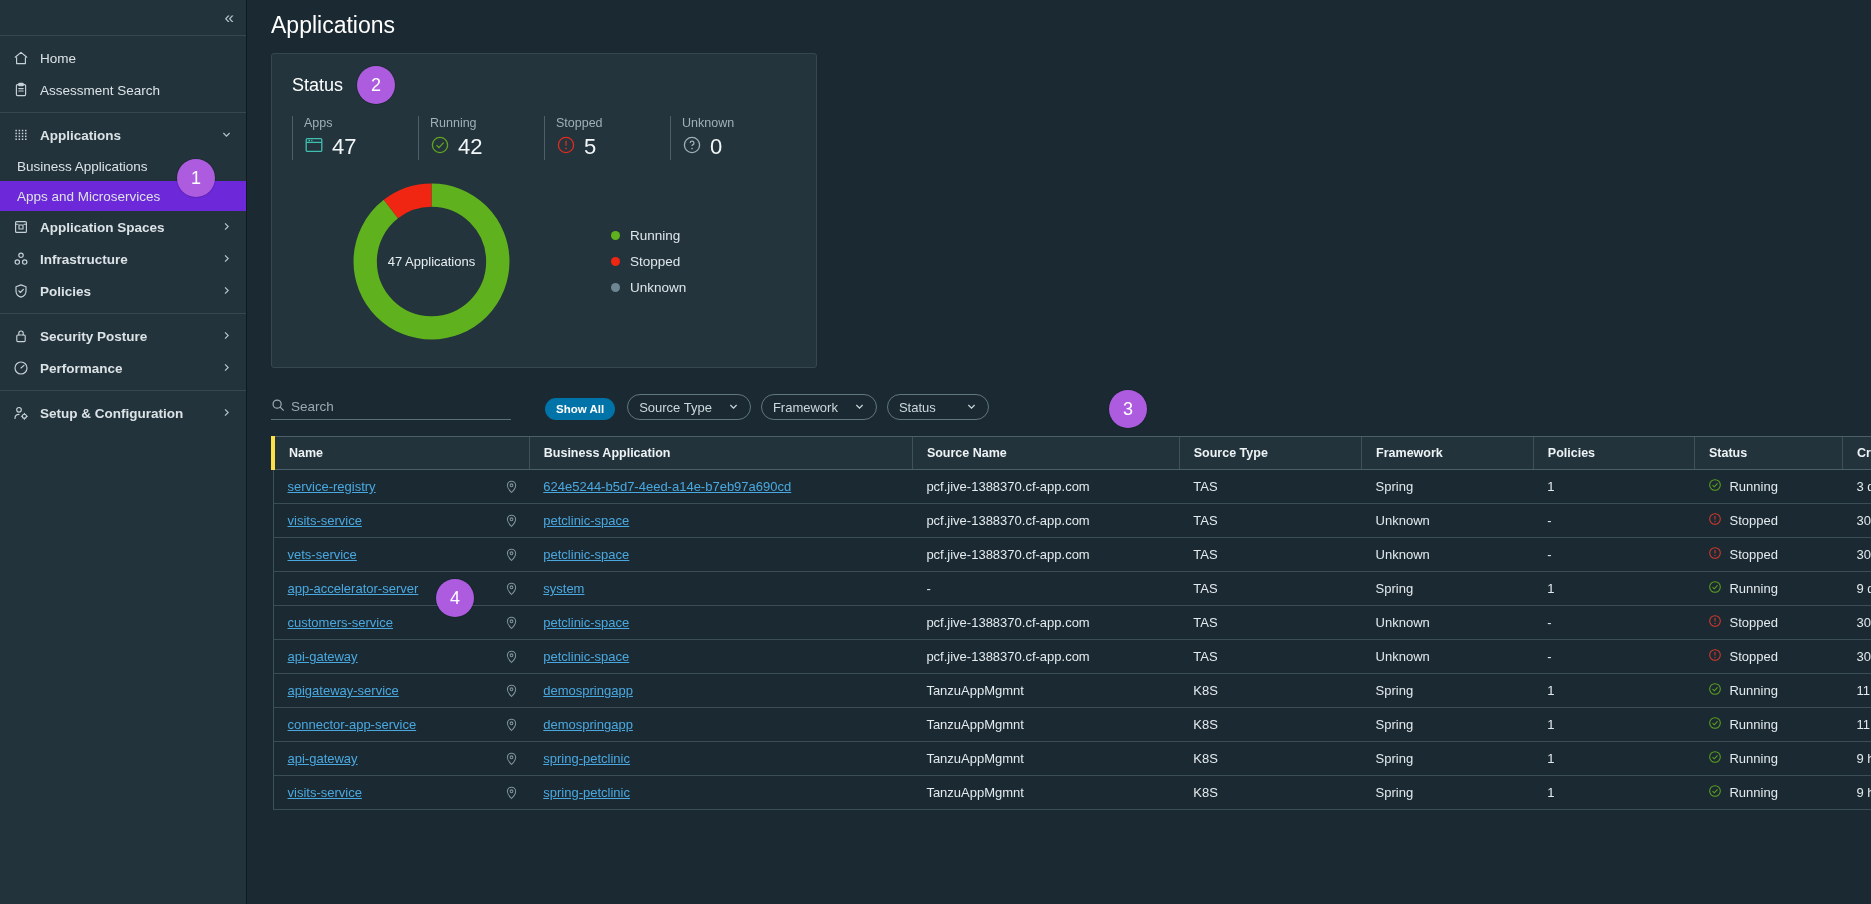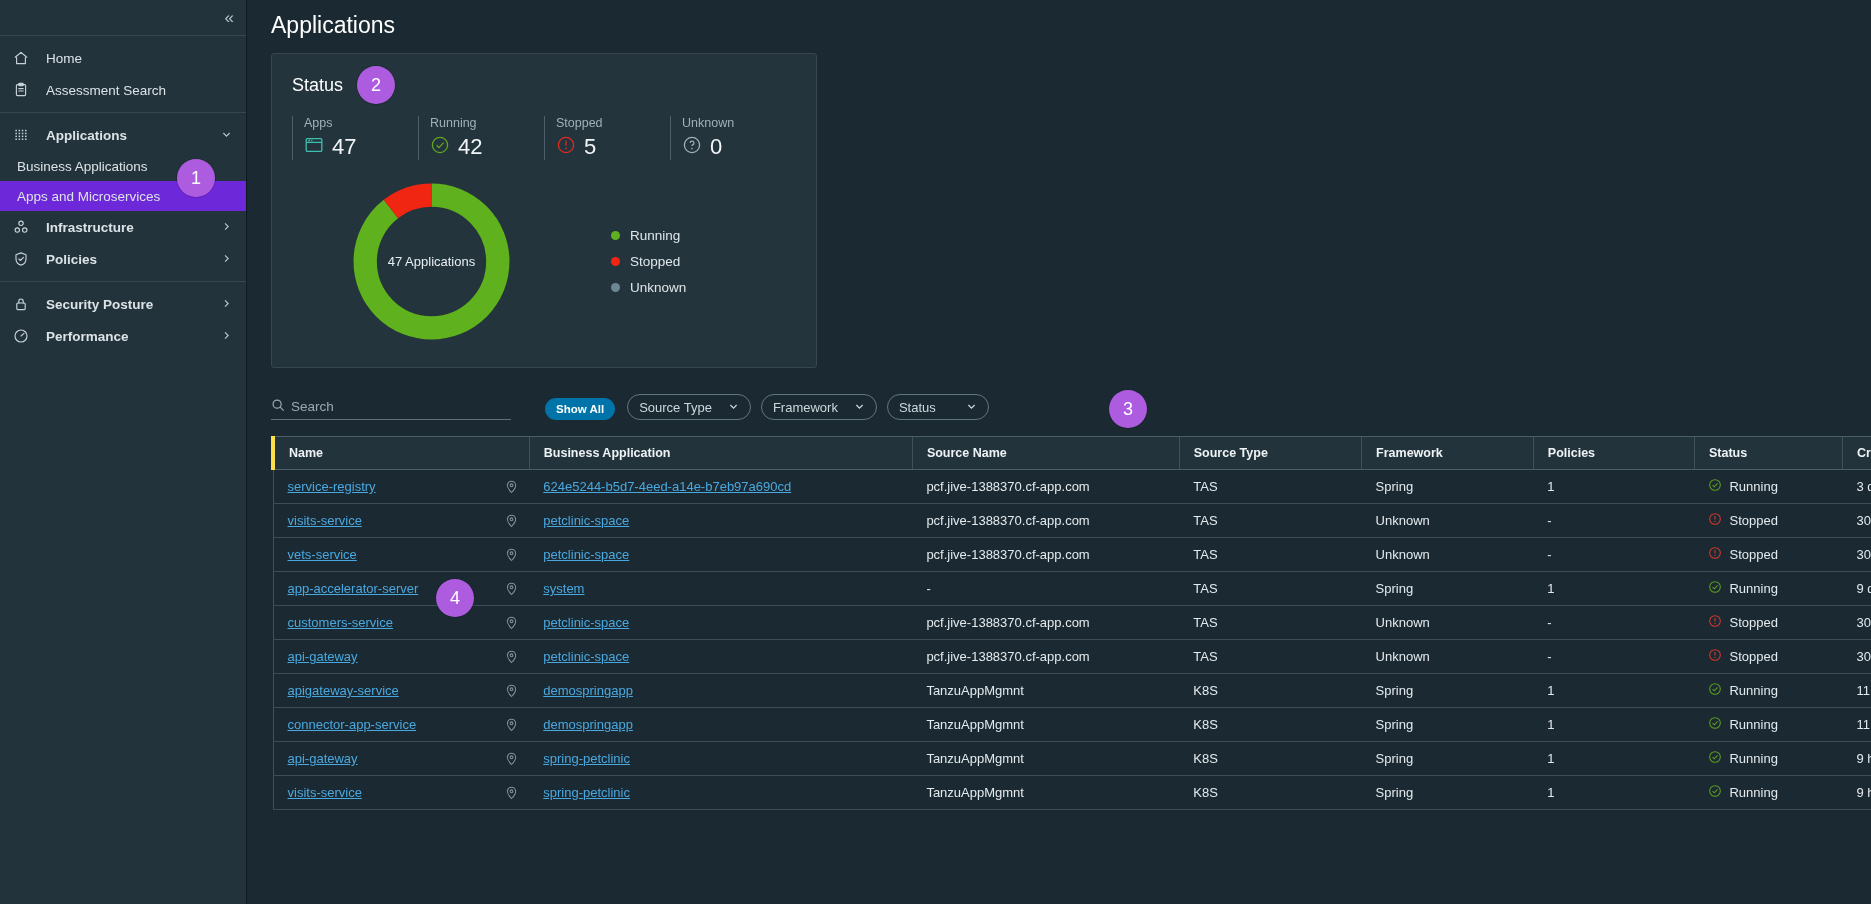--- a/index.html
+++ b/index.html
@@ -25,21 +25,21 @@
     justify-content: flex-end; padding-right: 14px;
     border-bottom: 1px solid #36474f;
   }
   .collapse-btn {
     color: #b7c4cb; font-size: 17px; line-height: 1; cursor: pointer;
     letter-spacing: -2px;
   }
   .sb-group { padding: 6px 0; }
   .sb-group + .sb-group { border-top: 1px solid #36474f; }
   .sb-item {
-    display: flex; align-items: center; gap: 17px;
+    display: flex; align-items: center; gap: 11px;
     height: 32px; padding: 0 14px 0 13px;
     color: #dce3e7; font-size: 13.5px; cursor: pointer;
     position: relative;
   }
   .sb-item .ico { width: 16px; height: 16px; flex: 0 0 16px; display: flex; align-items: center; justify-content: center; }
   .sb-item .ico svg { display: block; }
   .sb-item .lbl { flex: 1; white-space: nowrap; }
   .sb-item.bold .lbl { font-weight: bold; }
   .sb-item .caret { color: #b7c4cb; font-size: 11px; flex: 0 0 auto; }
   .sb-sub {
@@ -207,20 +207,34 @@
           </div>
           <div class="sb-sub">
             <span>Business Applications</span>
           </div>
           <div class="sb-sub active">
             <span>Apps and Microservices</span>
           </div>
           <div class="sb-item bold">
             <span class="ico">
               <svg width="16" height="16" viewBox="0 0 16 16" fill="none" stroke="#c7d2d8" stroke-width="1.15" stroke-linecap="round" stroke-linejoin="round">
+                <rect x="2.6" y="2.6" width="10.8" height="10.8" rx="1"></rect>
+                <rect x="6" y="6" width="4" height="4"></rect>
+                <line x1="2.6" y1="5.2" x2="5" y2="5.2"></line>
+                <line x1="11" y1="5.2" x2="13.4" y2="5.2"></line>
+              </svg>
+            </span>
+            <span class="lbl">Application Spaces</span>
+            <span class="caret"><svg width="11" height="11" viewBox="0 0 12 12" fill="none" stroke="#b7c4cb" stroke-width="1.3">
+                <path d="M4.4 2.6 7.8 6l-3.4 3.4"></path>
+              </svg></span>
+          </div>
+          <div class="sb-item bold">
+            <span class="ico">
+              <svg width="16" height="16" viewBox="0 0 16 16" fill="none" stroke="#c7d2d8" stroke-width="1.15" stroke-linecap="round" stroke-linejoin="round">
                 <circle cx="8" cy="4.3" r="2.2"></circle>
                 <circle cx="4.3" cy="11" r="2.2"></circle>
                 <circle cx="11.7" cy="11" r="2.2"></circle>
               </svg>
             </span>
             <span class="lbl">Infrastructure</span>
             <span class="caret"><svg width="11" height="11" viewBox="0 0 12 12" fill="none" stroke="#b7c4cb" stroke-width="1.3">
                 <path d="M4.4 2.6 7.8 6l-3.4 3.4"></path>
               </svg></span>
           </div>
@@ -251,20 +265,39 @@
               </svg></span>
           </div>
           <div class="sb-item bold">
             <span class="ico">
               <svg width="16" height="16" viewBox="0 0 16 16" fill="none" stroke="#c7d2d8" stroke-width="1.15" stroke-linecap="round" stroke-linejoin="round">
                 <circle cx="8" cy="8" r="6"></circle>
                 <path d="M8 8l3-2.6"></path>
               </svg>
             </span>
             <span class="lbl">Performance</span>
+            <span class="caret"><svg width="11" height="11" viewBox="0 0 12 12" fill="none" stroke="#b7c4cb" stroke-width="1.3">
+                <path d="M4.4 2.6 7.8 6l-3.4 3.4"></path>
+              </svg></span>
+          </div>
+        </div>
+        <div class="sb-group">
+          <div class="sb-item bold">
+            <span class="ico">
+              <svg width="16" height="16" viewBox="0 0 16 16" fill="none" stroke="#c7d2d8" stroke-width="1.15" stroke-linecap="round" stroke-linejoin="round">
+                <circle cx="6" cy="4.8" r="2.3"></circle>
+                <path d="M2 13.4c0-2.4 1.8-4 4-4"></path>
+                <circle cx="11.4" cy="11.2" r="2"></circle>
+                <line x1="11.4" y1="8.2" x2="11.4" y2="9"></line>
+                <line x1="11.4" y1="13.4" x2="11.4" y2="14.2"></line>
+                <line x1="8.4" y1="11.2" x2="9.2" y2="11.2"></line>
+                <line x1="13.6" y1="11.2" x2="14.4" y2="11.2"></line>
+              </svg>
+            </span>
+            <span class="lbl">Setup &amp; Configuration</span>
             <span class="caret"><svg width="11" height="11" viewBox="0 0 12 12" fill="none" stroke="#b7c4cb" stroke-width="1.3">
                 <path d="M4.4 2.6 7.8 6l-3.4 3.4"></path>
               </svg></span>
           </div>
         </div>
       </div>
     <div class="badge" id="badge1">1</div>
   </nav>
 
   <section class="main">

